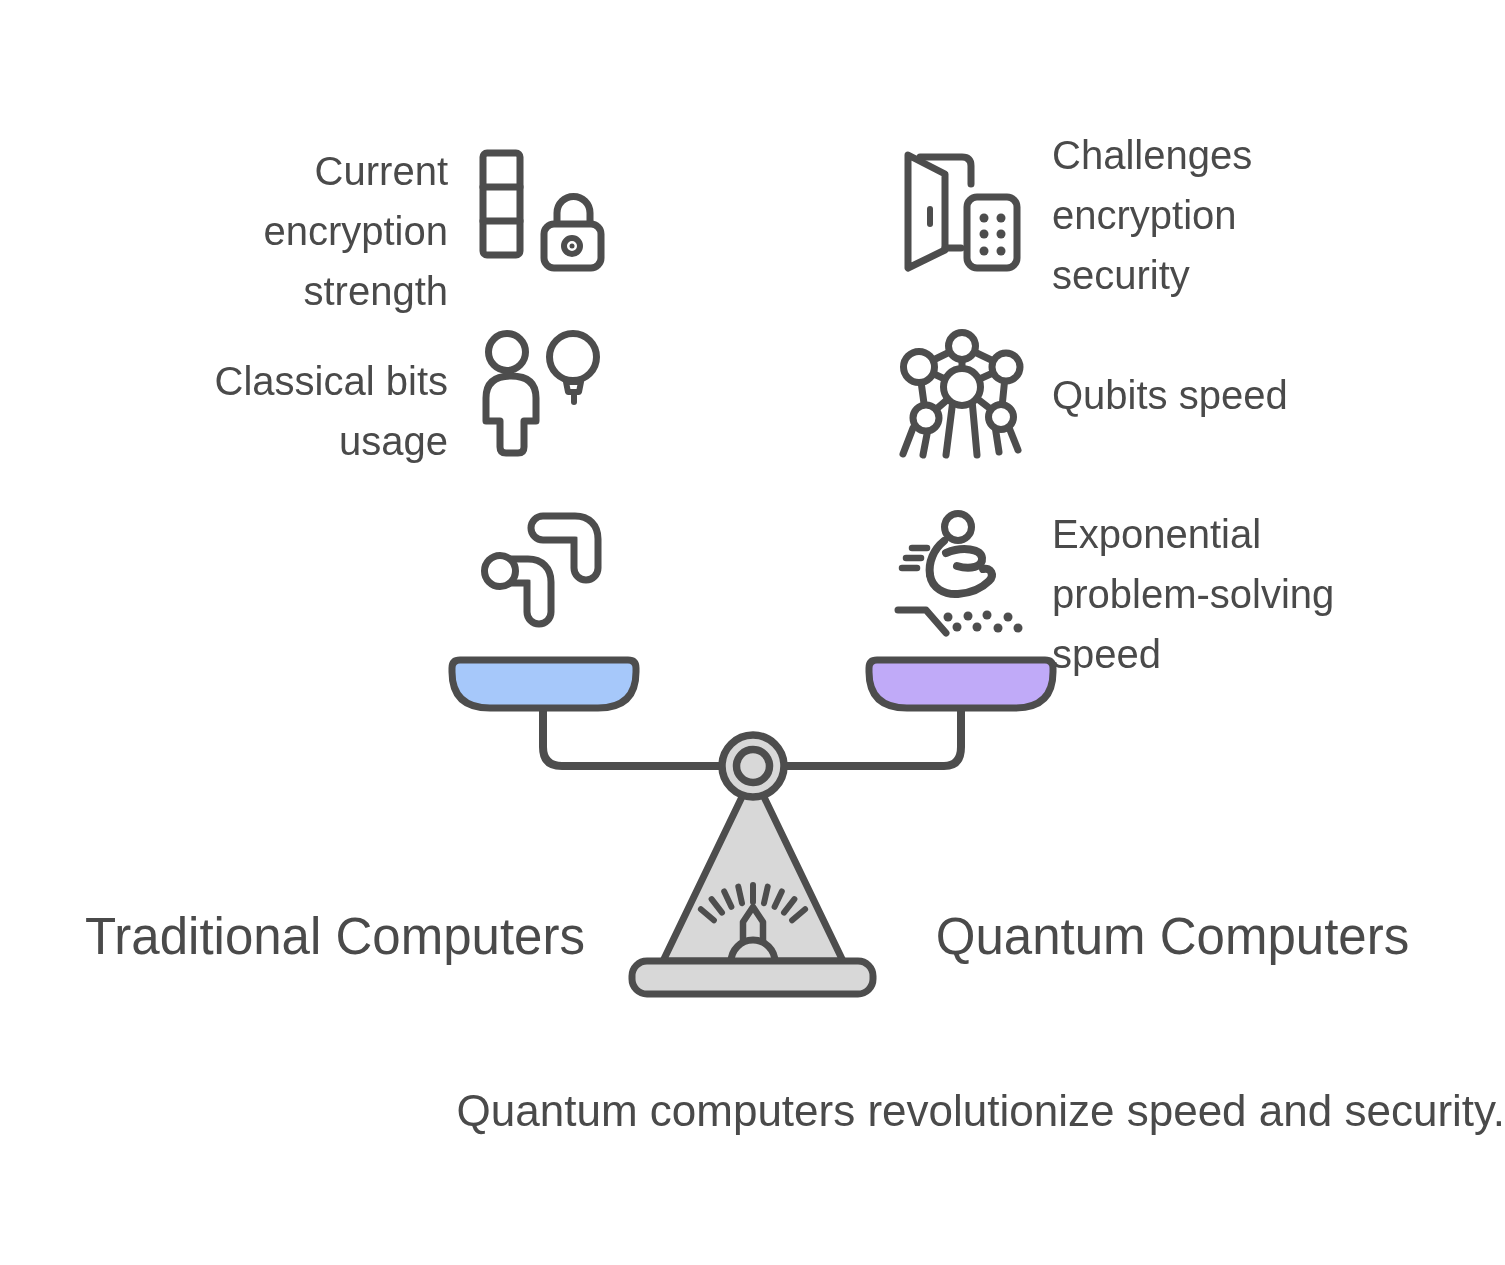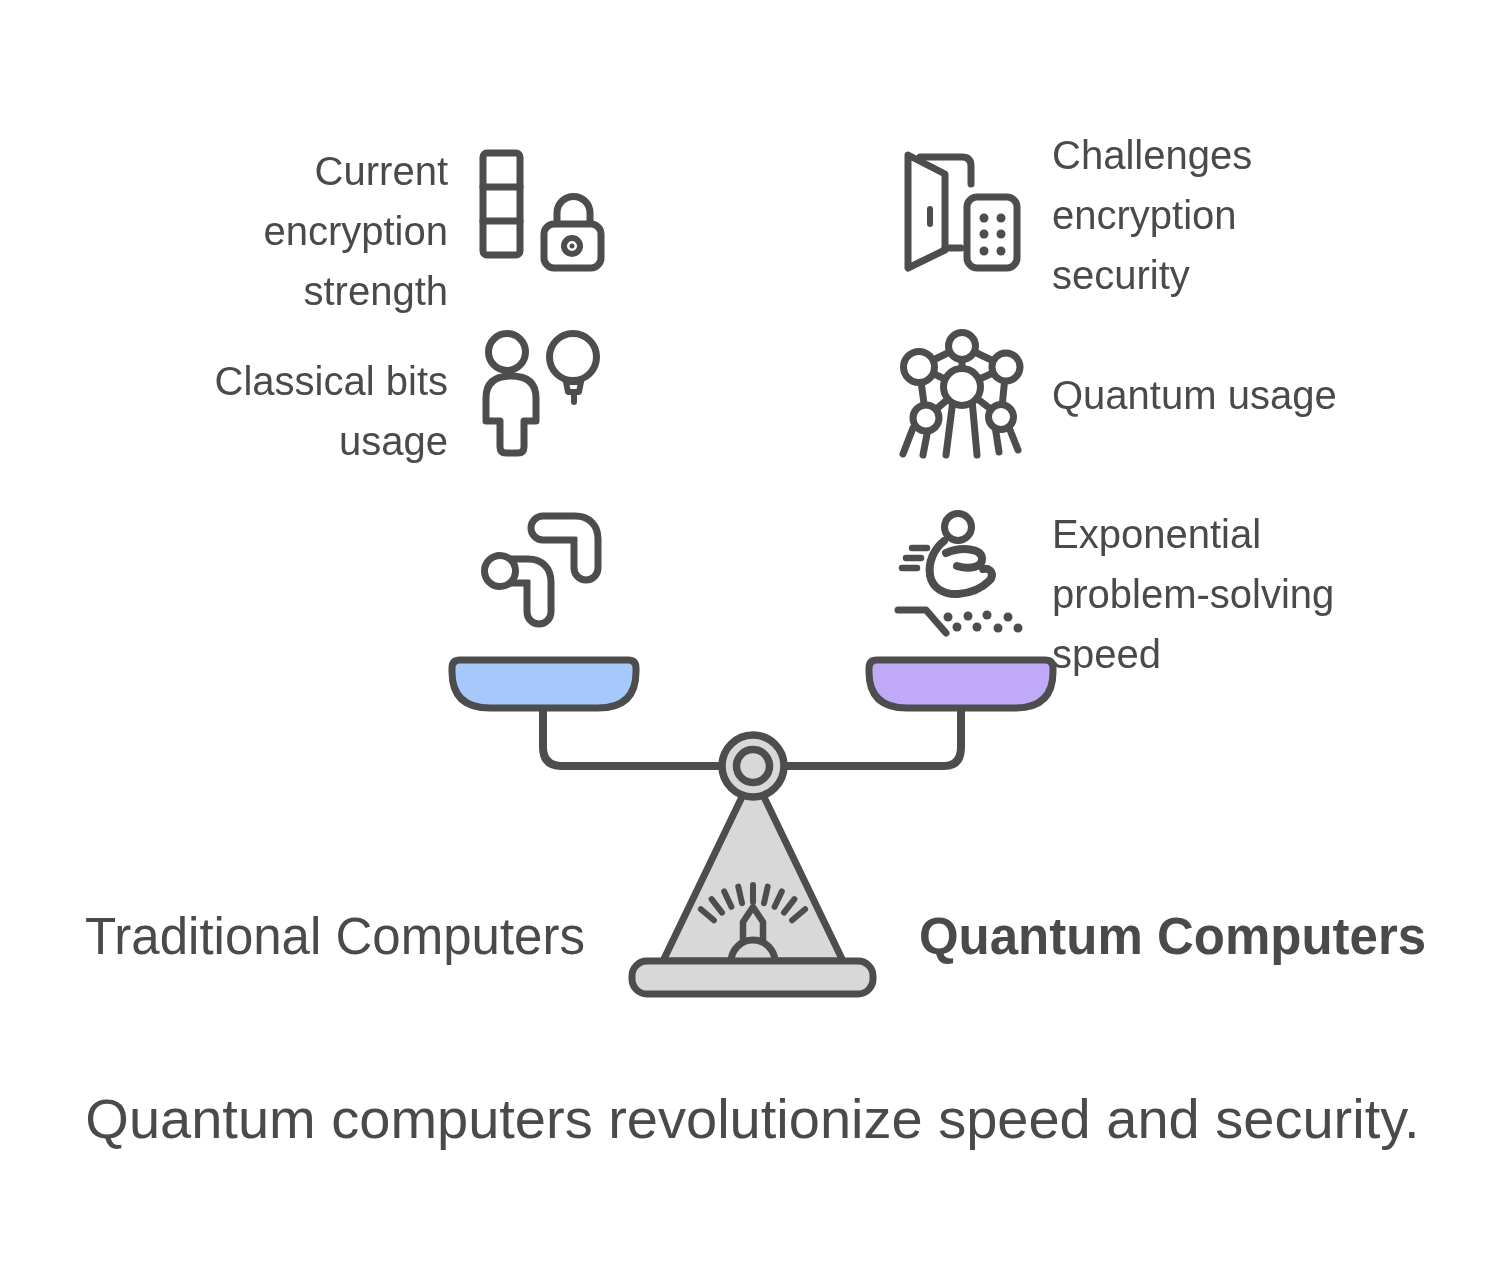--- a/index.html
+++ b/index.html
@@ -7,22 +7,22 @@
     --left-pan:#a6c8fa; --right-pan:#c0aaf8; --scale-fill:#d8d8d8;
   }
   html,body{margin:0;padding:0;background:var(--background);}
   .stage{position:relative;width:1505px;height:1265px;background:var(--background);
          font-family:"Liberation Sans",sans-serif;overflow:hidden;}
   .txt{position:absolute;color:var(--text);font-size:40px;line-height:60px;
        white-space:pre-line;font-weight:400;}
   .txt.r{text-align:right;}
   .side-label{position:absolute;color:var(--text);font-size:51px;line-height:54px;
        text-align:center;white-space:nowrap;}
-  .caption{position:absolute;left:0;right:0;top:1086px;text-align:center;
-       color:var(--text);font-size:56px;}
+  .caption{position:absolute;left:0;right:0;top:1086px;text-align:right;
+       color:var(--text);font-size:44px;}
   svg.icon,svg.scale{position:absolute;display:block;}
   .st{stroke:var(--outline);fill:none;stroke-linecap:round;stroke-linejoin:round;}
   .fw{fill:#ffffff;}
   .fg{fill:var(--scale-fill);}
   .dot{fill:var(--outline);stroke:none;}
   .tube-dark{stroke:var(--outline);fill:none;stroke-width:31;stroke-linecap:round;}
   .tube-light{stroke:#ffffff;fill:none;stroke-width:17;stroke-linecap:round;}
 </style>
 </head>
 <body>
@@ -31,21 +31,21 @@
 
   <div class="txt r" style="top:125px;right:1057px;margin-top:16px;">Current
 encryption
 strength</div>
   <div class="txt r" style="top:351px;right:1057px;">Classical bits
 usage</div>
 
   <div class="txt" style="top:125px;left:1052px;">Challenges
 encryption
 security</div>
-  <div class="txt" style="top:365px;left:1052px;">Quantum usage</div>
+  <div class="txt" style="top:365px;left:1052px;">Qubits speed</div>
   <div class="txt" style="top:504px;left:1052px;">Exponential
 problem-solving
 speed</div>
 
   <svg class="icon" style="left:470px;top:140px;" width="140" height="140" viewBox="470 140 140 140">
     <rect x="483" y="153" width="37" height="102" rx="4" class="st" stroke-width="7"></rect>
     <line x1="483" y1="187" x2="520" y2="187" class="st" stroke-width="7"></line>
     <line x1="483" y1="221" x2="520" y2="221" class="st" stroke-width="7"></line>
     <path d="M557,224 V213 A16.5,16.5 0 0 1 590,213 V224" class="st" stroke-width="7"></path>
     <rect x="544" y="224" width="57" height="44" rx="10" class="st fw" stroke-width="7"></rect>
@@ -145,17 +145,17 @@
       <line x1="774.6" y1="906.8" x2="781.8" y2="891.4"></line>
       <line x1="784.0" y1="912.6" x2="794.4" y2="899.1"></line>
       <line x1="792.1" y1="920.2" x2="805.1" y2="909.3"></line>
     </g>
     <path d="M743,947 V922 L753,907 L763,922 V947" class="st" stroke-width="6.5"></path>
     <path d="M731,962 A22,22 0 0 1 775,962" class="st fg" stroke-width="7"></path>
     <rect x="632" y="961" width="241" height="33" rx="15" class="st fg" stroke-width="7"></rect>
   </svg>
 
   <div class="side-label" style="left:40px;width:590px;top:910px;">Traditional Computers</div>
-  <div class="side-label" style="left:885px;width:575px;top:910px;font-weight:bold;">Quantum Computers</div>
+  <div class="side-label" style="left:885px;width:575px;top:910px;">Quantum Computers</div>
 
   <div class="caption">Quantum computers revolutionize speed and security.</div>
 
 </div>
 
 </body></html>

